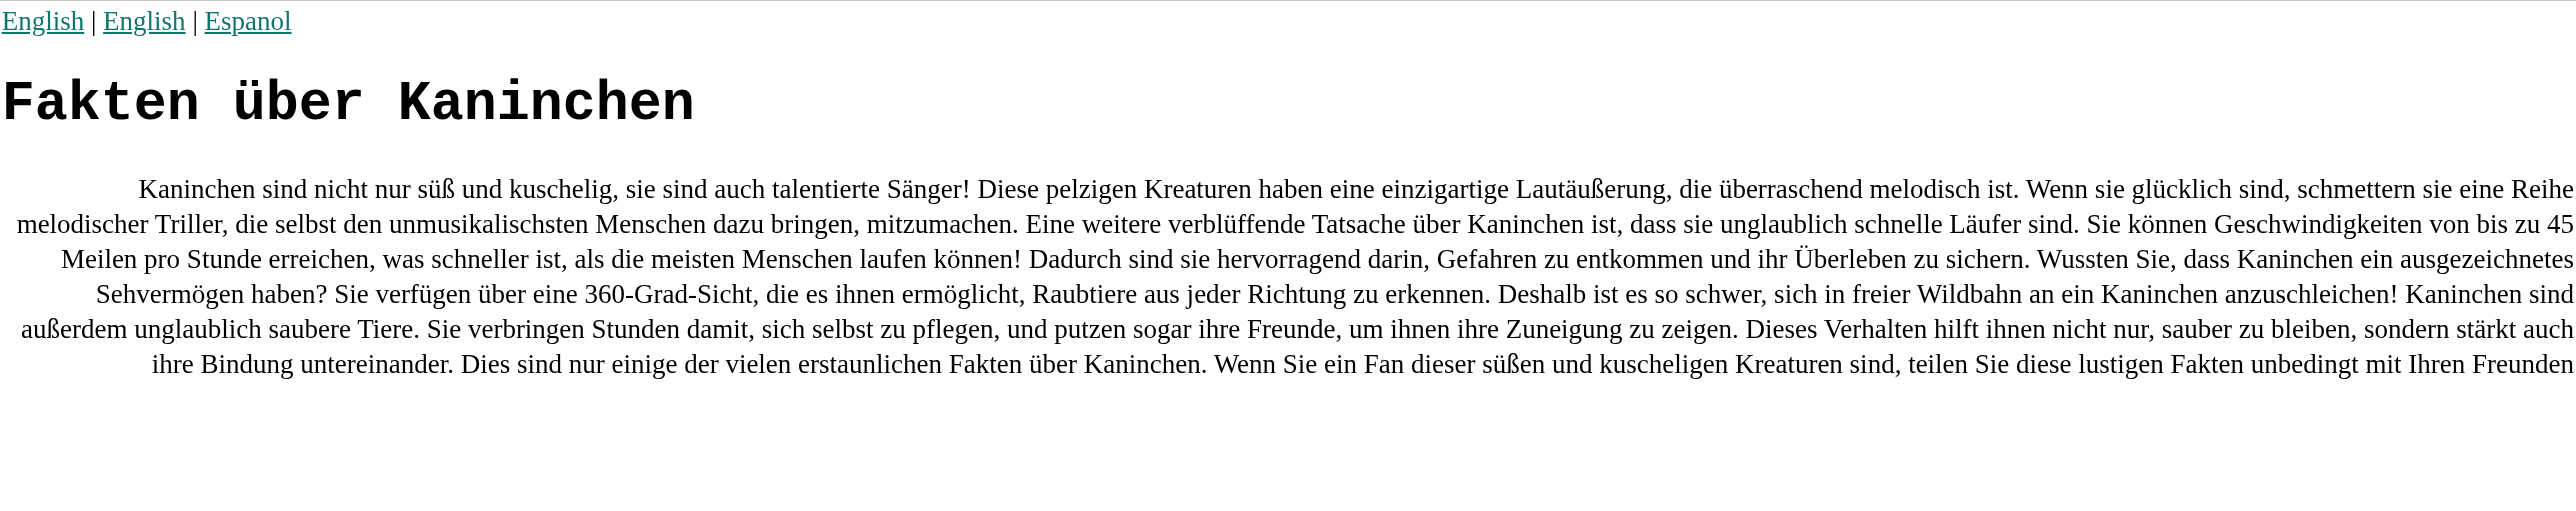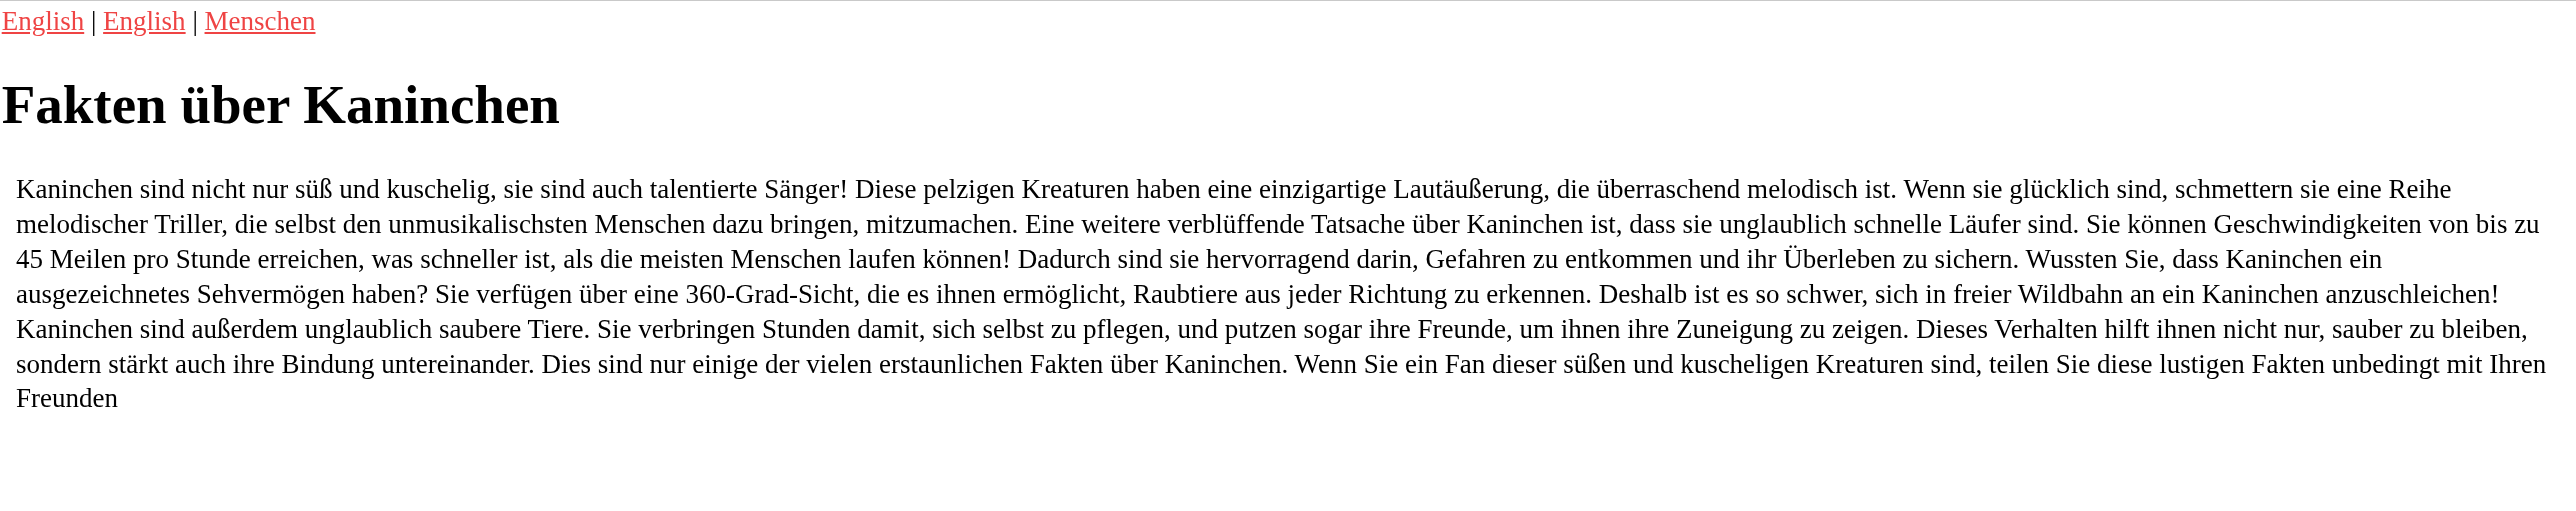--- a/index.html
+++ b/index.html
@@ -15,42 +15,43 @@
     font-size: 27px;
     color: #000000;
     border-top: 1.7px solid #c9c9c9;
     box-sizing: border-box;
   }
   .lang-nav {
     margin: 5.1px 1.7px 0 1.7px;
     line-height: 1.15;
   }
   .lang-link {
-    color: #ef4444;
+    color: #0f766e;
     text-decoration: underline;
     cursor: pointer;
   }
   .lang-sep {
     color: #000000;
   }
   h1.page-title {
     font-size: 55px;
     font-weight: bold;
     line-height: 1.15;
     margin: 36px 1.7px 36px 1.7px;
+    font-family: Liberation Mono, monospace;
   }
   p.article-text {
-    margin: 0 16px;
+    margin: 0 2px;
     line-height: 1.29;
-    text-align: left;
+    text-align: right;
   }
 </style>
 </head>
 <body>
 
 <div class="lang-nav">
-  <a href="#" class="lang-link">English</a><span class="lang-sep"> | </span><a href="#" class="lang-link">English</a><span class="lang-sep"> | </span><a href="#" class="lang-link">Menschen</a>
+  <a href="#" class="lang-link">English</a><span class="lang-sep"> | </span><a href="#" class="lang-link">English</a><span class="lang-sep"> | </span><a href="#" class="lang-link">Espanol</a>
 </div>
 
 <h1 class="page-title">Fakten über Kaninchen</h1>
 
 <p class="article-text">Kaninchen sind nicht nur süß und kuschelig, sie sind auch talentierte Sänger! Diese pelzigen Kreaturen haben eine einzigartige Lautäußerung, die überraschend melodisch ist. Wenn sie glücklich sind, schmettern sie eine Reihe melodischer Triller, die selbst den unmusikalischsten Menschen dazu bringen, mitzumachen. Eine weitere verblüffende Tatsache über Kaninchen ist, dass sie unglaublich schnelle Läufer sind. Sie können Geschwindigkeiten von bis zu 45 Meilen pro Stunde erreichen, was schneller ist, als die meisten Menschen laufen können! Dadurch sind sie hervorragend darin, Gefahren zu entkommen und ihr Überleben zu sichern. Wussten Sie, dass Kaninchen ein ausgezeichnetes Sehvermögen haben? Sie verfügen über eine 360-Grad-Sicht, die es ihnen ermöglicht, Raubtiere aus jeder Richtung zu erkennen. Deshalb ist es so schwer, sich in freier Wildbahn an ein Kaninchen anzuschleichen! Kaninchen sind außerdem unglaublich saubere Tiere. Sie verbringen Stunden damit, sich selbst zu pflegen, und putzen sogar ihre Freunde, um ihnen ihre Zuneigung zu zeigen. Dieses Verhalten hilft ihnen nicht nur, sauber zu bleiben, sondern stärkt auch ihre Bindung untereinander. Dies sind nur einige der vielen erstaunlichen Fakten über Kaninchen. Wenn Sie ein Fan dieser süßen und kuscheligen Kreaturen sind, teilen Sie diese lustigen Fakten unbedingt mit Ihren Freunden</p>
 
 
 </body></html>

